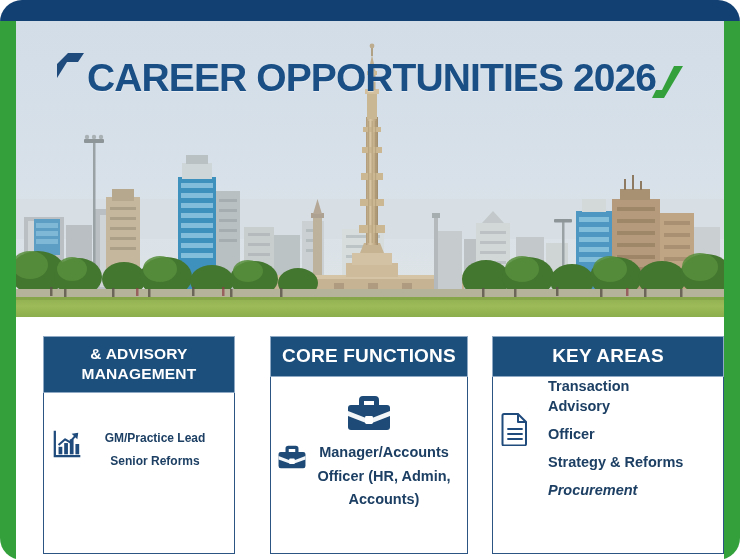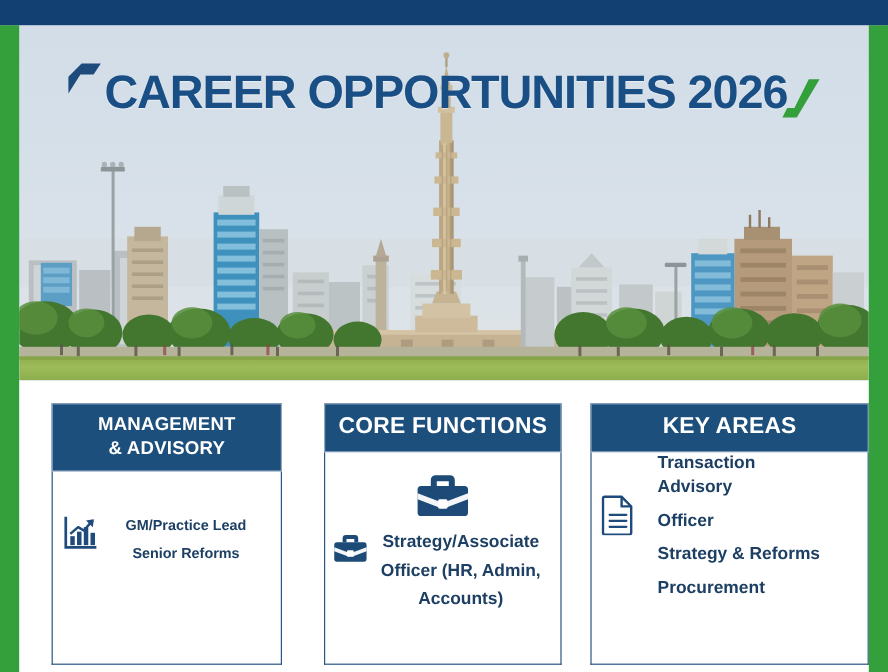--- a/index.html
+++ b/index.html
@@ -11,20 +11,21 @@
     background: #ffffff;
     font-family: "Liberation Sans", sans-serif;
   }
 
   #poster {
     position: relative;
     width: 740px;
     height: 560px;
     background: #ffffff;
     overflow: hidden;
+    border-radius: 22px;
   }
 
   
   .top-bar {
     position: absolute;
     top: 0; left: 0;
     width: 740px; height: 21px;
     background: #134072;
     z-index: 40;
   }
@@ -195,21 +196,21 @@
   .icon-doc { width: 28px; height: 34px; flex: none; margin-top: 35px; }
   .c3-lines {
     flex: 1;
     color: #1c3f63;
     font-size: 14.5px;
     font-weight: 700;
     line-height: 1.33;
     padding-left: 6px;
   }
   .c3-lines .entry { margin-bottom: 9px; }
-  .c3-lines .entry:last-child { margin-bottom: 12px; }
+  .c3-lines .entry:last-child { margin-bottom: 12px; font-style: italic; }
   .c3-lines .entry.two { line-height: 1.33; }
 </style>
 </head>
 <body>
 
 <div id="poster">
 
   <div class="top-bar"></div>
   <div class="edge-bar left"></div>
   <div class="edge-bar right"></div>
@@ -471,22 +472,22 @@
     <svg class="tick-accent" viewBox="0 0 34 40">
       <path d="M24 2 L33 2 L14 34 L2 34 L6 26 L12 26 Z" fill="#33a03c"></path>
     </svg>
   </div>
 
   <div class="cards">
 
     <div class="card-slot s1">
       <div class="card c1">
         <div class="card-head">
+          <div>&amp; ADVISORY</div>
           <div>MANAGEMENT</div>
-          <div>&amp; ADVISORY</div>
         </div>
         <div class="card-body">
           <div class="c1-inner">
             <svg class="icon-chart" viewBox="0 0 32 32">
               <path d="M3 3 v26 h26" stroke="#1f4a7c" stroke-width="2.4" fill="none" stroke-linecap="square"></path>
               <rect x="7" y="19" width="4" height="8" fill="#1f4a7c"></rect>
               <rect x="13" y="15" width="4" height="12" fill="#1f4a7c"></rect>
               <rect x="19" y="11" width="4" height="16" fill="#1f4a7c"></rect>
               <rect x="25" y="16" width="4" height="11" fill="#1f4a7c"></rect>
               <path d="M7 17 L14 11 L19 14 L27 5" stroke="#1f4a7c" stroke-width="2.2" fill="none" stroke-linejoin="round"></path>
@@ -516,21 +517,21 @@
             </svg>
           </div>
           <div class="c2-inner">
             <svg class="icon-case-sm" viewBox="0 0 32 28">
               <path d="M12 2 h8 a3 3 0 0 1 3 3 v3.5 h-3.5 V5.5 h-7 V8.5 H9 V5 a3 3 0 0 1 3 -3 z" fill="#1d4a76"></path>
               <rect x="1.5" y="8.5" width="29" height="17.5" rx="2.4" fill="#1d4a76"></rect>
               <path d="M1.5 13 L13.5 17.5 h5 L30.5 13 v3.6 L18.5 21 h-5 L1.5 16.6 Z" fill="#ffffff" opacity=".95"></path>
               <rect x="13" y="15.6" width="6" height="6" rx="1.1" fill="#ffffff"></rect>
             </svg>
             <div class="c2-lines">
-              <div>Strategy/Associate</div>
+              <div>Manager/Accounts</div>
               <div>Officer (HR, Admin,</div>
               <div>Accounts)</div>
             </div>
           </div>
         </div>
       </div>
     </div>
 
     <div class="card-slot s3">
       <div class="card c3">

